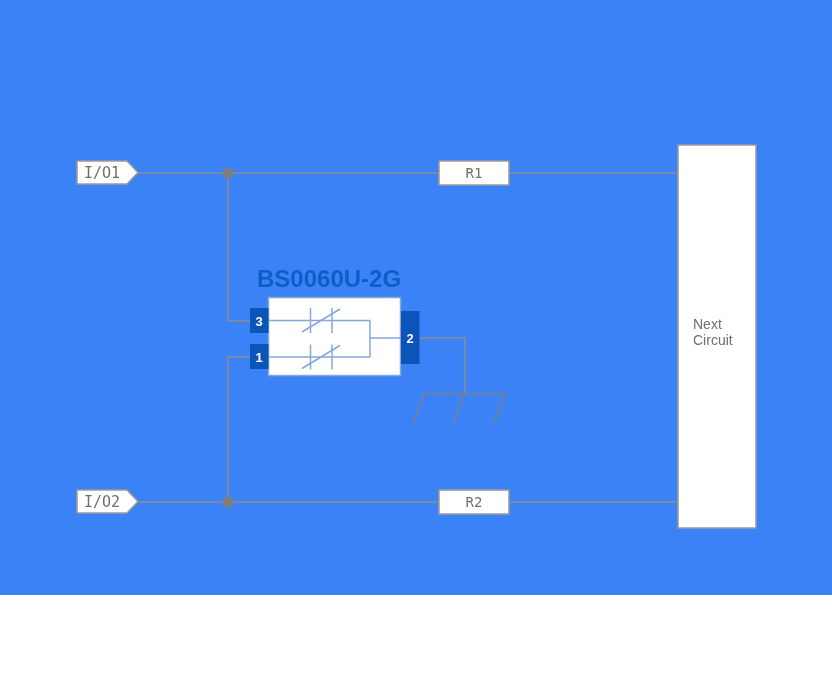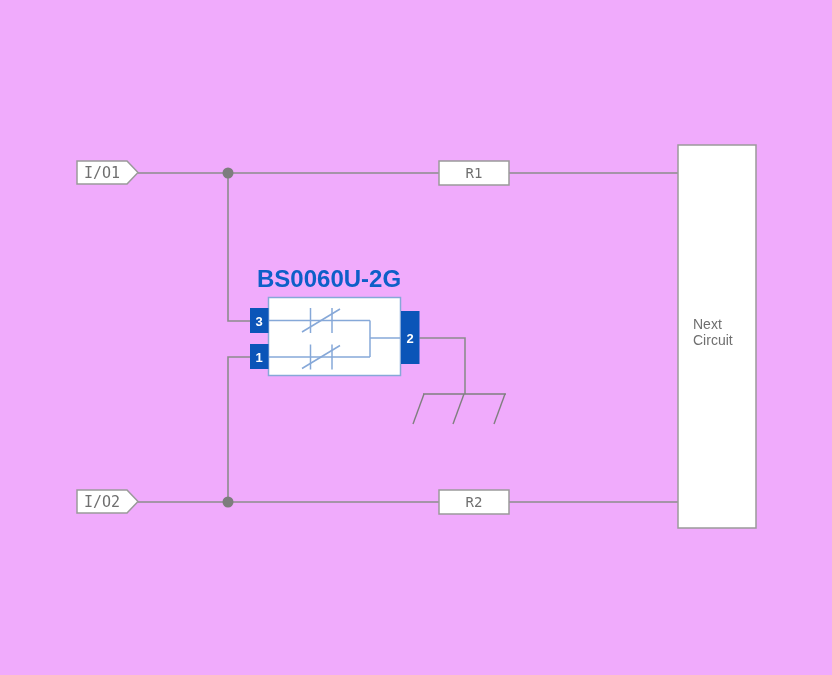--- a/index.html
+++ b/index.html
@@ -3,22 +3,22 @@
 <meta charset="utf-8">
 <style>
   html, body {
     margin: 0;
     padding: 0;
     background: #ffffff;
   }
   .canvas {
     position: relative;
     width: 832px;
-    height: 675px;
-    background: #f0abfc;
+    height: 595px;
+    background: #3b82f6;
     overflow: hidden;
     font-family: "Liberation Sans", sans-serif;
   }
   svg { display: block; }
 
   
   .wire       { stroke: #8c8c8c; stroke-width: 1.6; fill: none; }
   .ground     { stroke: #7f7f7f; stroke-width: 1.4; fill: none; }
   .junction   { fill: #7d7d7d; stroke: none; }
   .box        { fill: #ffffff; stroke: #9a9a9a; stroke-width: 1.5; }

